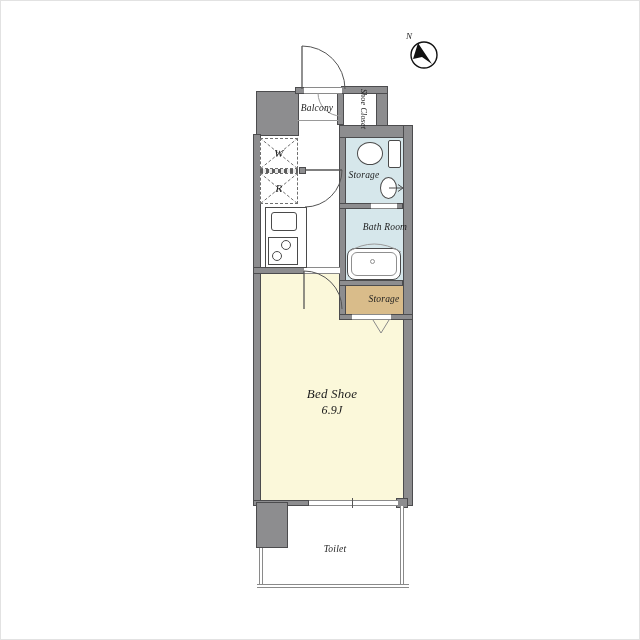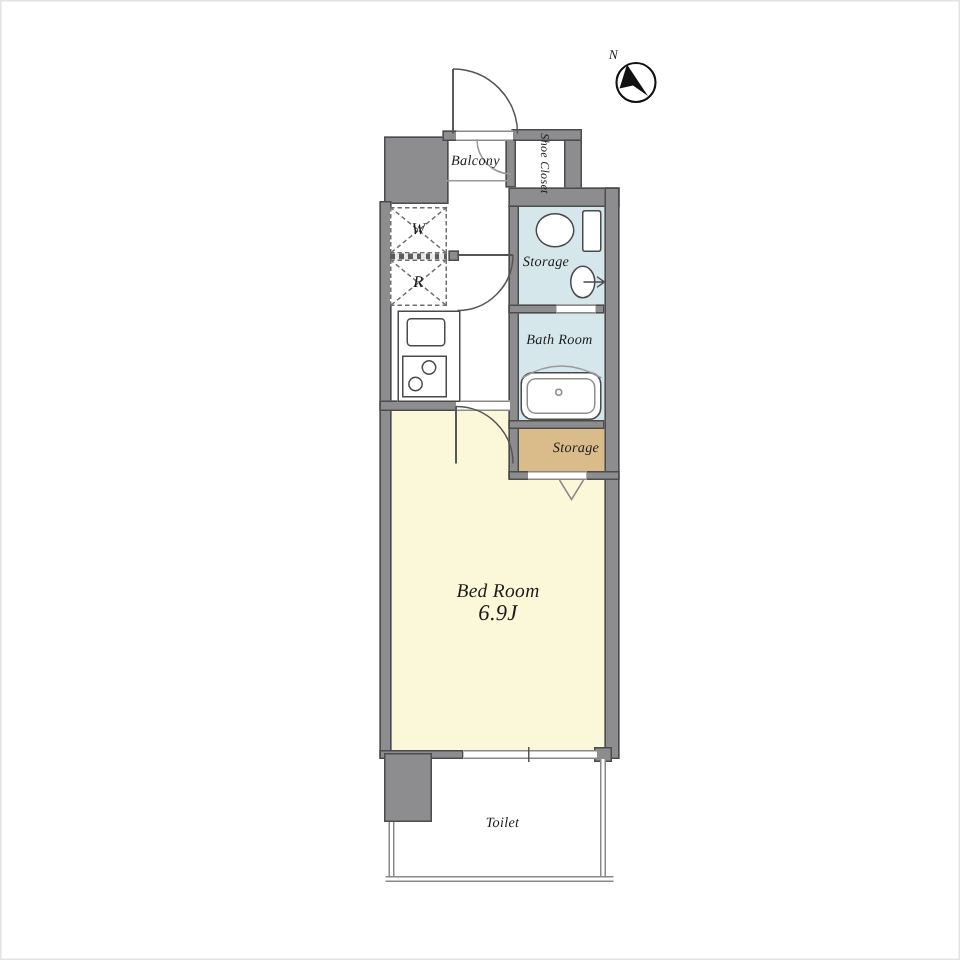--- a/index.html
+++ b/index.html
@@ -109,21 +109,21 @@
     <g>
       <circle cx="423" cy="54" r="13" fill="#fff" stroke="#111" stroke-width="1.4"></circle>
       <polygon points="417,42 431,63 421,56 412,58" fill="#111"></polygon>
     </g>
   </svg>
 
   <div class="lbl lbl-xs" style="left:408px;top:35px;font-size:9px;">N</div>
   <div class="lbl lbl-sm" style="left:316px;top:107px;">Balcony</div>
   <div class="lbl lbl-xs vert" style="left:362px;top:108px;">Shoe Closet</div>
   <div class="lbl lbl-sm" style="left:363px;top:174px;">Storage</div>
-  <div class="lbl lbl-sm" style="left:372px;top:226px;">Bath Room</div>
+  <div class="lbl lbl-sm" style="left:384px;top:226px;">Bath Room</div>
   <div class="lbl lbl-sm" style="left:371px;top:298px;margin-left:12px;">Storage</div>
-  <div class="lbl lbl-md" style="left:331px;top:393px;">Bed Room</div>
-  <div class="lbl lbl-md" style="left:331px;top:409px;font-size:15px;">6.9J</div>
+  <div class="lbl lbl-md" style="left:331px;top:393px;">Bed Shoe</div>
+  <div class="lbl lbl-md" style="left:331px;top:409px;font-size:12px;">6.9J</div>
   <div class="lbl lbl-sm" style="left:334px;top:548px;">Toilet</div>
   <div class="lbl lbl-wr" style="left:278px;top:152px;">W</div>
   <div class="lbl lbl-wr" style="left:278px;top:187px;">R</div>
 
 </div>
 
 </body></html>

